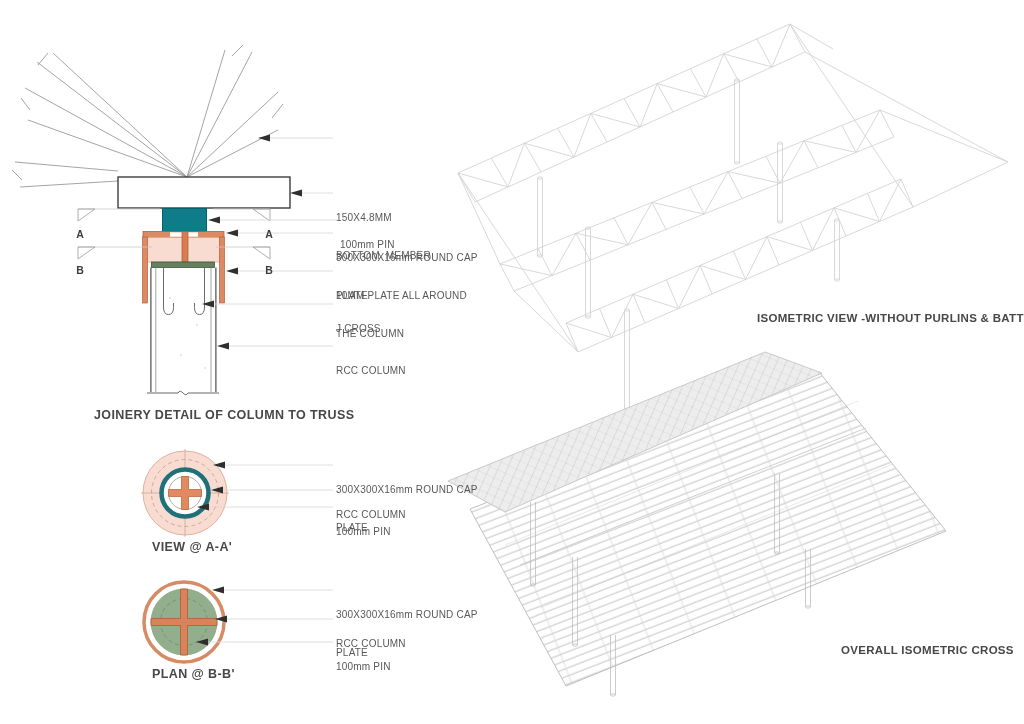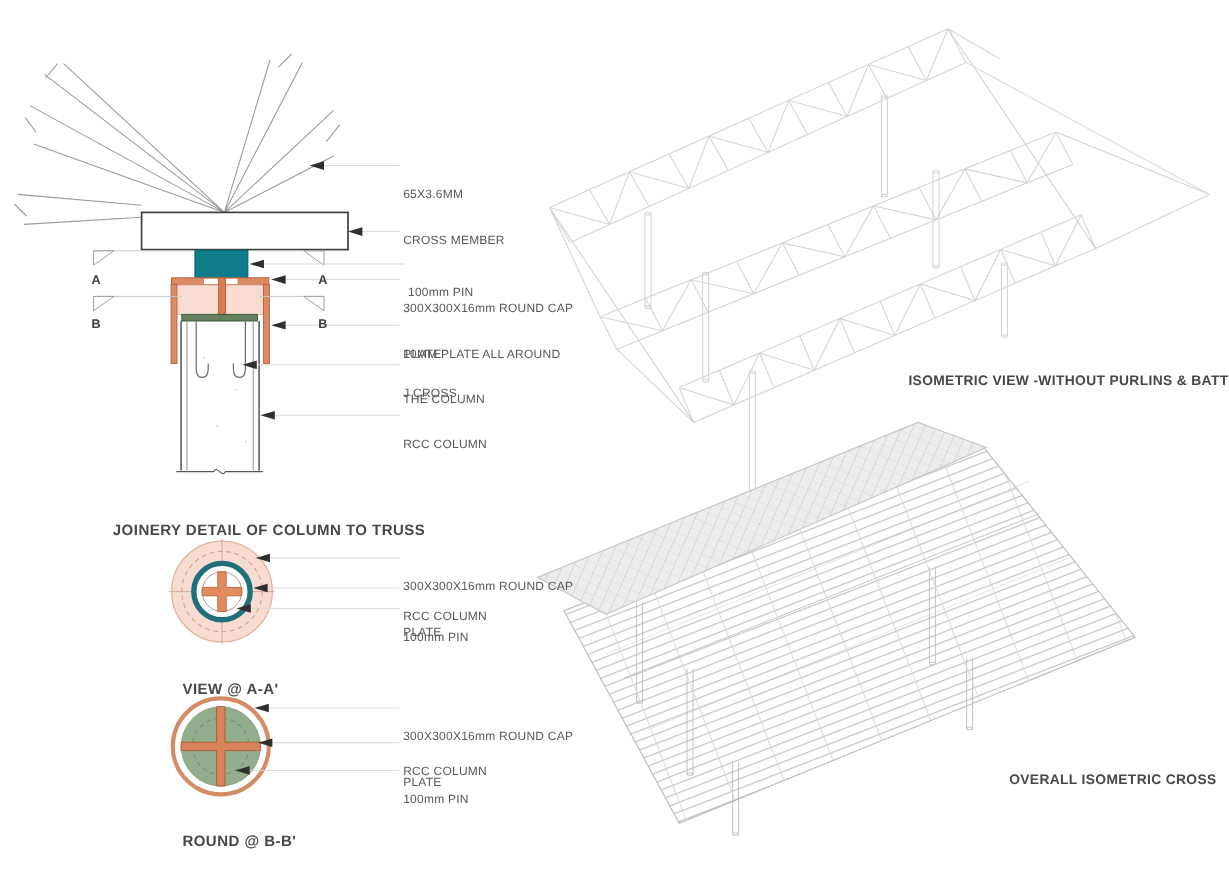--- a/index.html
+++ b/index.html
@@ -2,21 +2,21 @@
 <html><head>
 <meta charset="utf-8">
 <style>
   html,body{margin:0;padding:0;background:#fff;}
   #canvas{position:relative;width:1024px;height:724px;background:#fff;overflow:hidden;
           font-family:"Liberation Sans",sans-serif;}
   #draw{position:absolute;left:0;top:0;}
   .lbl{position:absolute;font:500 10px/12.5px "Liberation Sans",sans-serif;color:#585858;
        letter-spacing:.2px;white-space:pre;}
   .title{position:absolute;font:600 12.5px "Liberation Sans",sans-serif;color:#474747;
-         letter-spacing:.4px;white-space:pre;margin-top:27px;}
+         letter-spacing:.4px;white-space:pre;}
   .iso-title{position:absolute;font:600 11.5px "Liberation Sans",sans-serif;color:#474747;
          letter-spacing:.3px;white-space:pre;}
   .marker{position:absolute;width:14px;text-align:center;
           font:700 10.5px "Liberation Sans",sans-serif;color:#3c3c3c;}
 </style>
 </head>
 <body>
 
 <div id="canvas">
 
@@ -183,23 +183,23 @@
   </g>
 </svg>
 
 <div class="title" style="left:94px;top:408px">JOINERY DETAIL OF COLUMN TO TRUSS</div>
 
 <div class="marker" style="left:73px;top:228px">A</div>
 <div class="marker" style="left:73px;top:264px">B</div>
 <div class="marker" style="left:262px;top:228px">A</div>
 <div class="marker" style="left:262px;top:264px">B</div>
 
-<div class="lbl" style="left:336px;top:132px">
-  <div>65X3.6MM</div>
-  <div>CROSS MEMBER</div>
+<div class="lbl" style="left:336px;top:187px">
+  <div>150X4.8MM</div>
+  <div>BOTTOM  MEMBER</div>
 </div>
 <div class="lbl" style="left:340px;top:214px">
   <div>100mm PIN</div>
 </div>
 <div class="lbl" style="left:336px;top:227px">
   <div>300X300X16mm ROUND CAP</div>
   <div>PLATE</div>
 </div>
 <div class="lbl" style="left:336px;top:265px">
   <div>10MM PLATE ALL AROUND</div>
@@ -217,21 +217,21 @@
   <div>300X300X16mm ROUND CAP</div>
   <div>PLATE</div>
 </div>
 <div class="lbl" style="left:336px;top:484px">
   <div>RCC COLUMN</div>
 </div>
 <div class="lbl" style="left:336px;top:501px">
   <div>100mm PIN</div>
 </div>
 
-<div class="title" style="left:152px;top:667px">ROUND @ B-B'</div>
+<div class="title" style="left:152px;top:667px">PLAN @ B-B'</div>
 <div class="lbl" style="left:336px;top:584px">
   <div>300X300X16mm ROUND CAP</div>
   <div>PLATE</div>
 </div>
 <div class="lbl" style="left:336px;top:613px">
   <div>RCC COLUMN</div>
 </div>
 <div class="lbl" style="left:336px;top:636px">
   <div>100mm PIN</div>
 </div>

